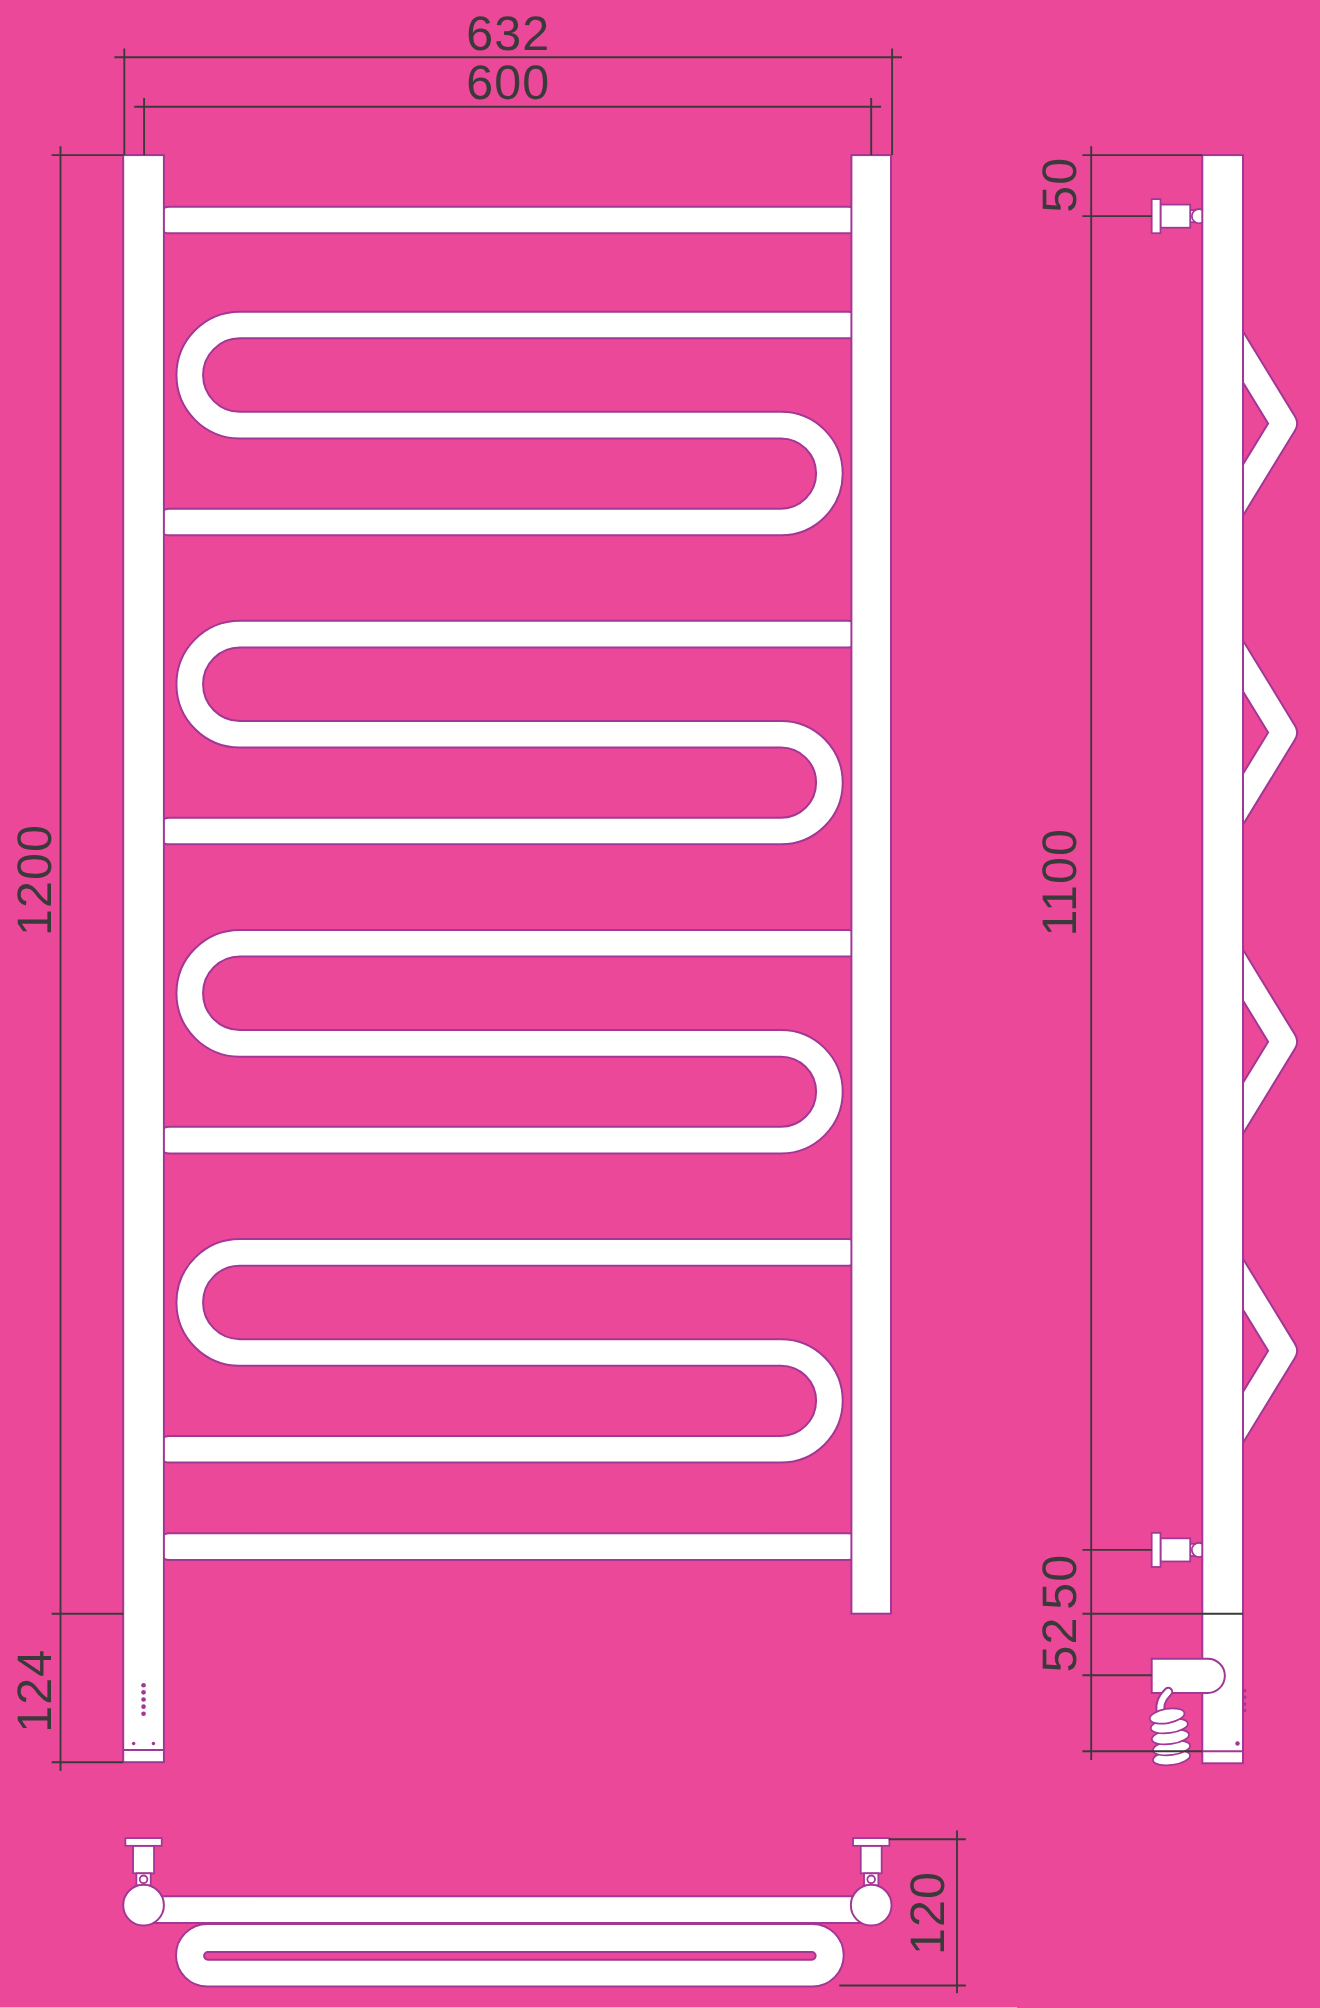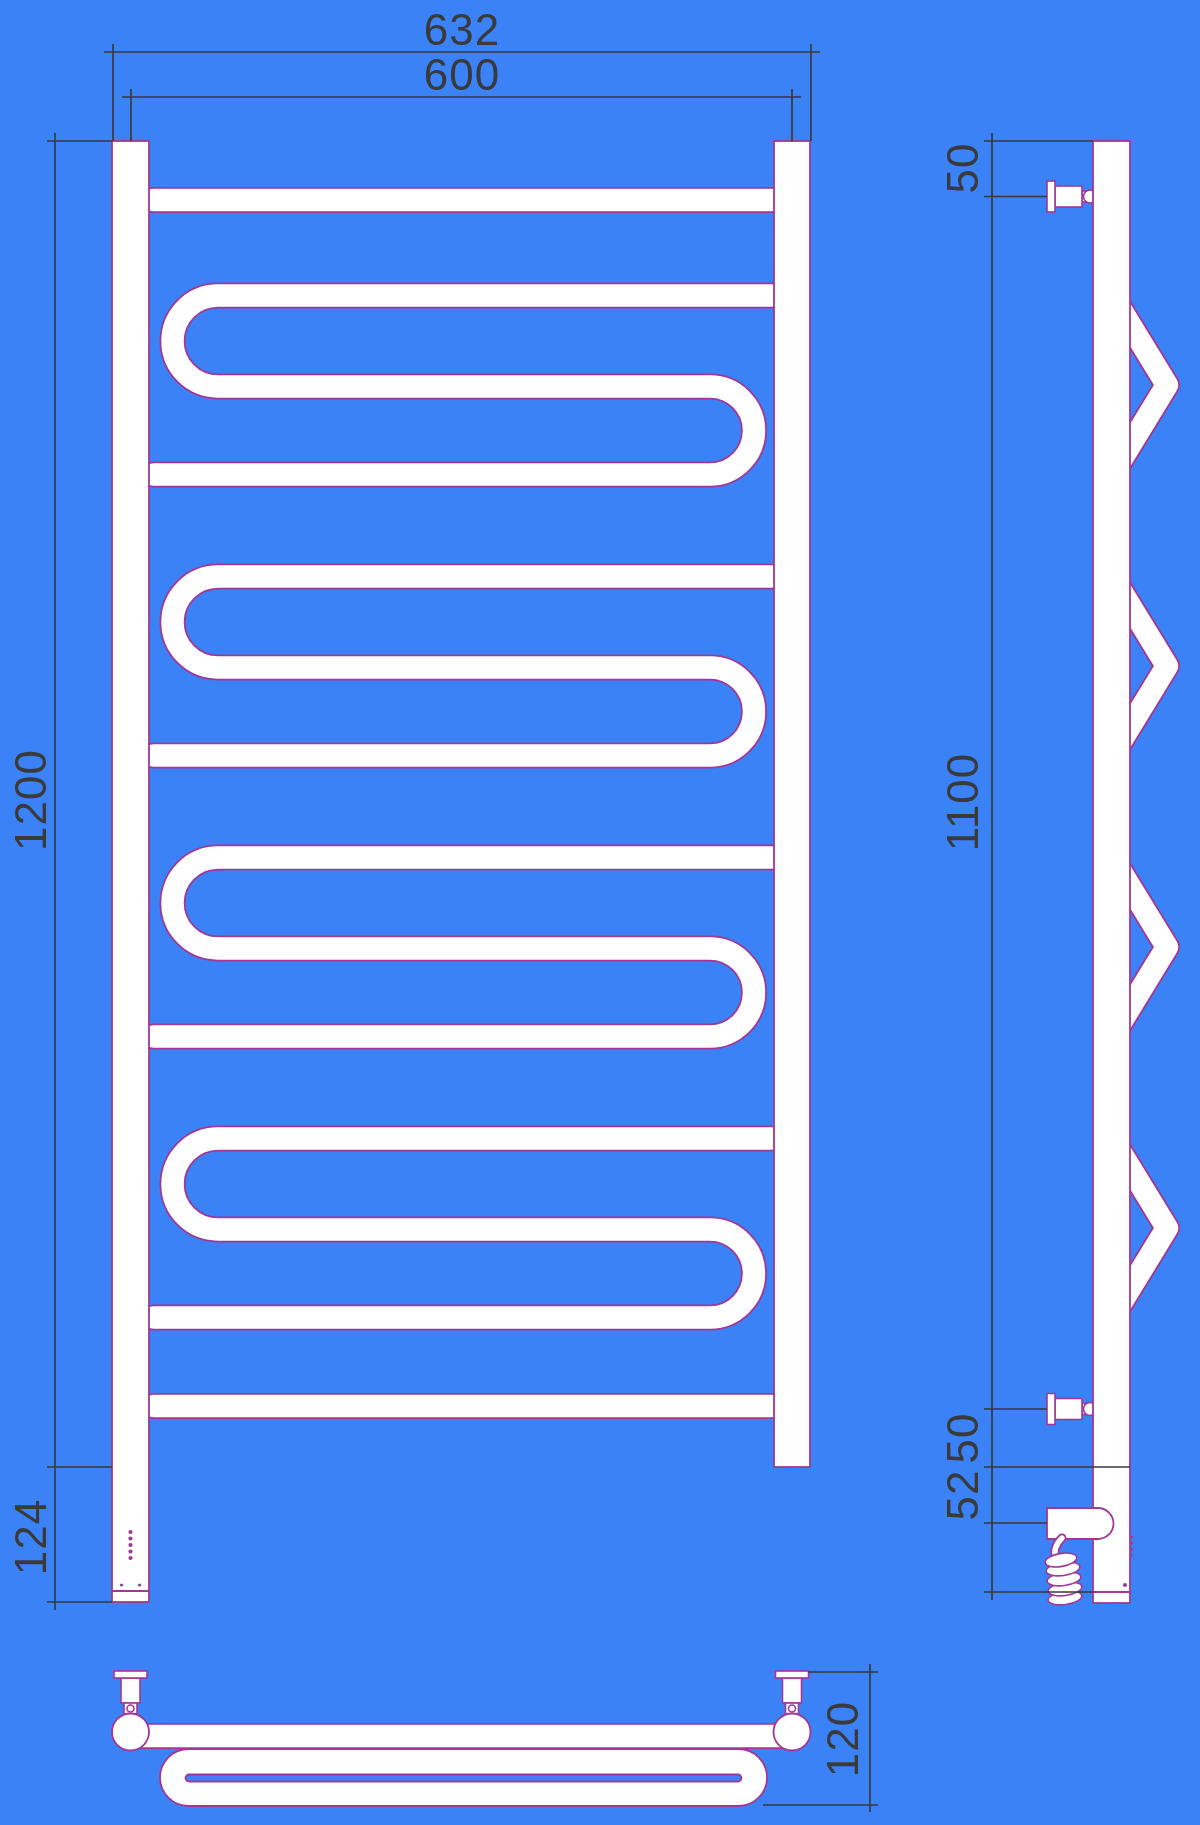--- a/index.html
+++ b/index.html
@@ -1,16 +1,16 @@
 <!DOCTYPE html>
 <html><head>
 <meta charset="utf-8">
 <style>
   html,body{margin:0;padding:0;background:#ffffff;}
-  .page{width:1200px;height:1825px;position:relative;background:#3b82f6;overflow:hidden;}
+  .page{width:1200px;height:1825px;position:relative;background:#ec4899;overflow:hidden;}
   svg{display:block;}
   
   .ol{fill:#ffffff;stroke:#A23795;stroke-width:1.8;}
   .ol-thin{fill:#ffffff;stroke:#A23795;stroke-width:1.6;}
   .seam{fill:none;stroke:#A23795;stroke-width:1.8;}
   .to{fill:none;stroke:#A23795;stroke-width:26;stroke-linecap:round;stroke-linejoin:round;}
   .ti{fill:none;stroke:#ffffff;stroke-width:22.4;stroke-linecap:round;stroke-linejoin:round;}
   .co{fill:none;stroke:#A23795;stroke-width:9;stroke-linecap:round;}
   .ci{fill:none;stroke:#ffffff;stroke-width:5.4;stroke-linecap:round;}
   .dot{fill:#A23795;stroke:none;}

